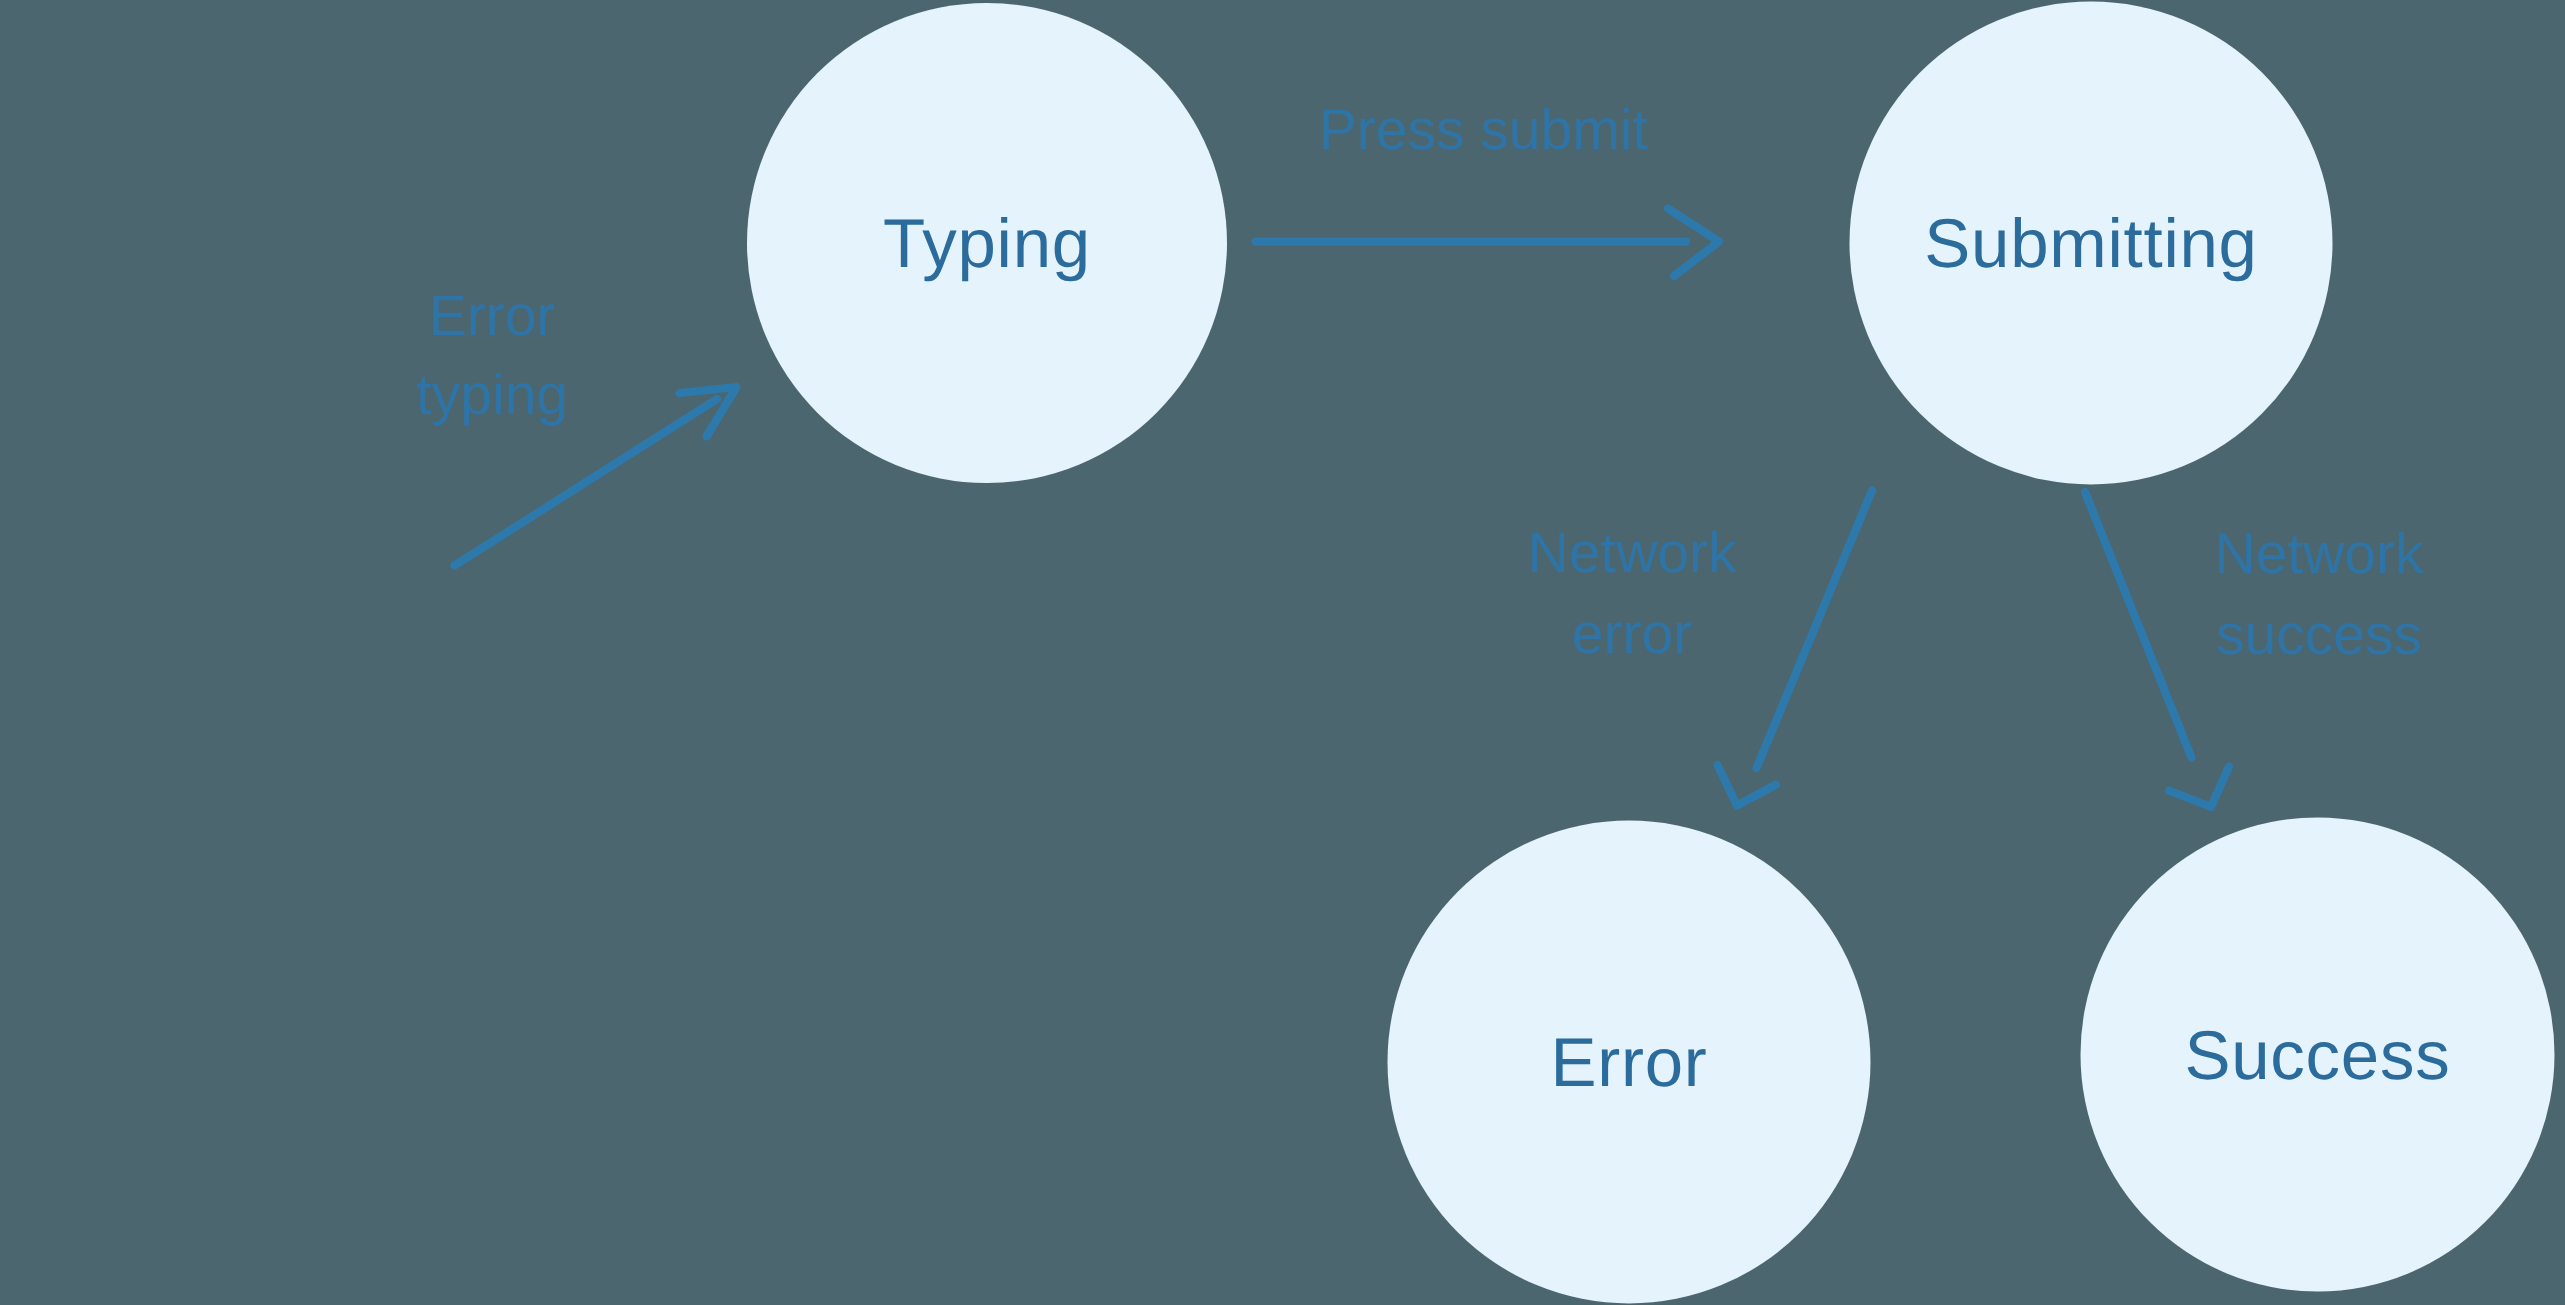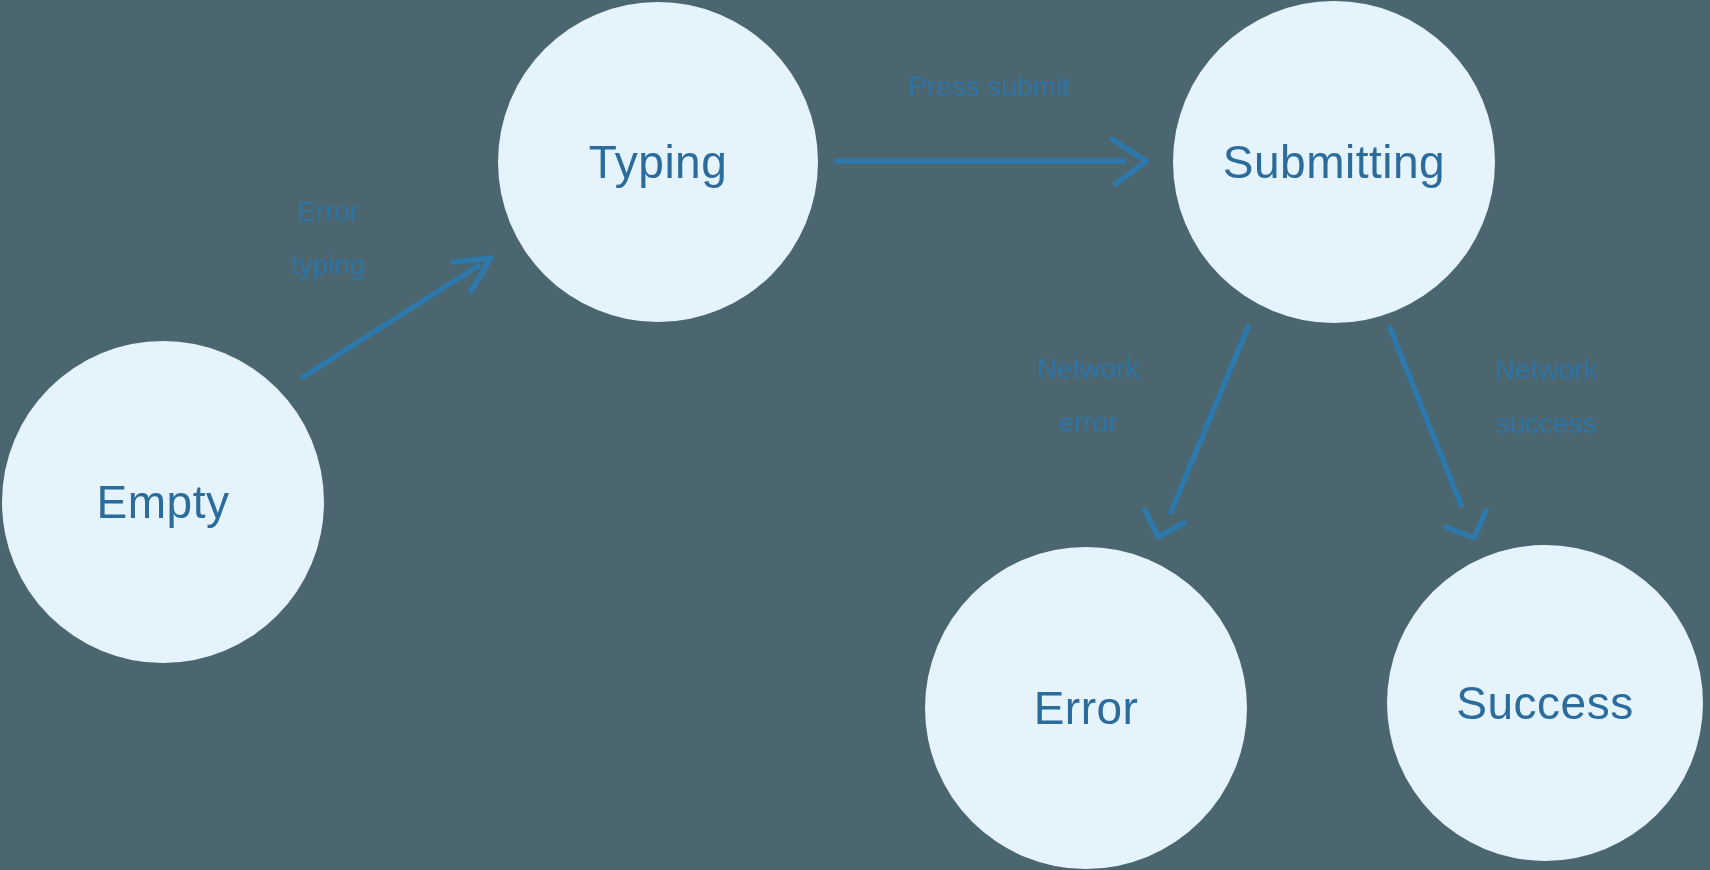--- a/index.html
+++ b/index.html
@@ -26,21 +26,21 @@
   .node-label {
     color: #2b6c9c;
     font-size: 46px;
     letter-spacing: 0.5px;
     user-select: none;
   }
   .edge-label {
     position: absolute;
     transform: translate(-50%, -50%);
     color: #2e74a6;
-    font-size: 28px;
+    font-size: 38px;
     line-height: 54px;
     text-align: center;
     white-space: nowrap;
     user-select: none;
   }
   .edge-label span { display: block; }
   svg.arrows {
     position: absolute;
     left: 0; top: 0;
     width: 1710px; height: 870px;
@@ -52,29 +52,26 @@
     fill: none;
     stroke-linecap: round;
     stroke-linejoin: round;
   }
 </style>
 </head>
 <body>
 
 <div class="canvas">
 
-  <div class="node" style="left:2px;   top:341px; width:322px; height:322px;">
-    <span class="node-label">Empty</span>
-  </div>
 
   <div class="node" style="left:498px; top:2px;   width:320px; height:320px;">
     <span class="node-label">Typing</span>
   </div>
 
-  <div class="node" style="left:1173px; top:1px;  width:322px; height:322px;">
+  <div class="node" style="left:1233px; top:1px;  width:322px; height:322px;">
     <span class="node-label">Submitting</span>
   </div>
 
   <div class="node" style="left:925px; top:547px; width:322px; height:322px;">
     <span class="node-label">Error</span>
   </div>
 
   <div class="node" style="left:1387px; top:545px; width:316px; height:316px;">
     <span class="node-label">Success</span>
   </div>

